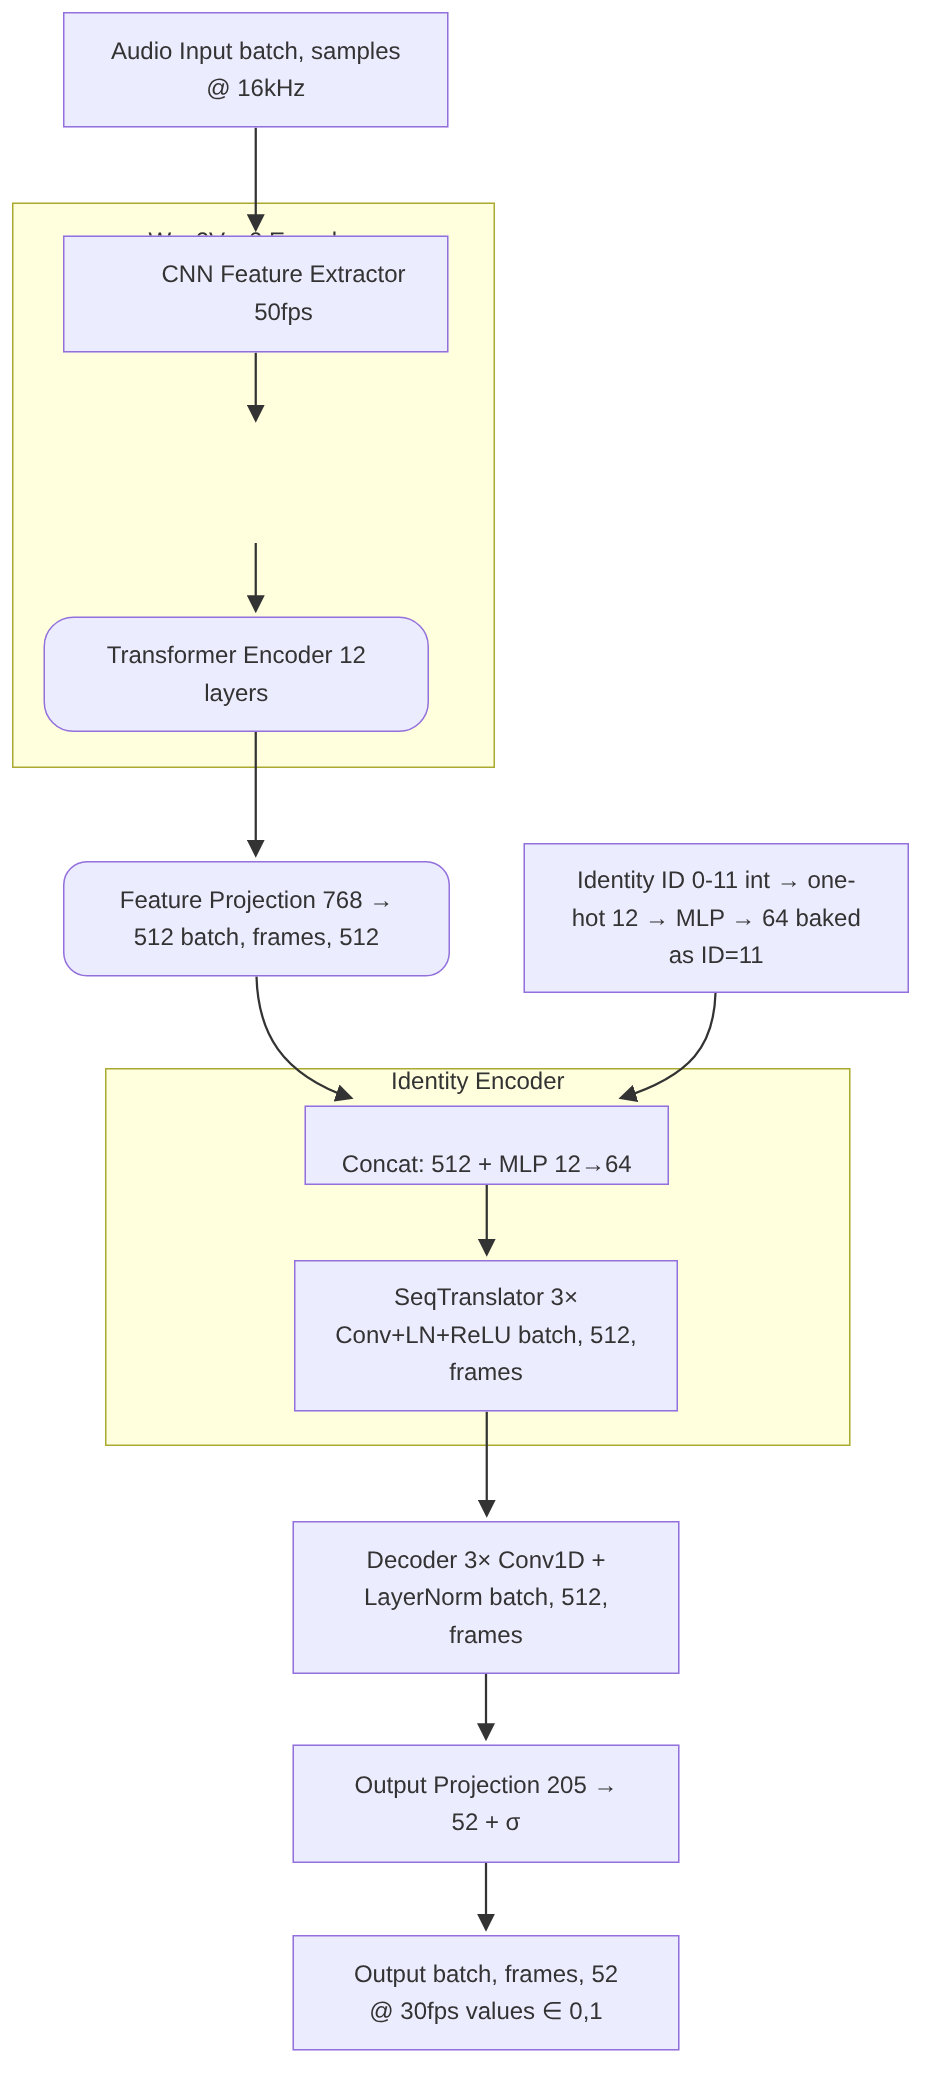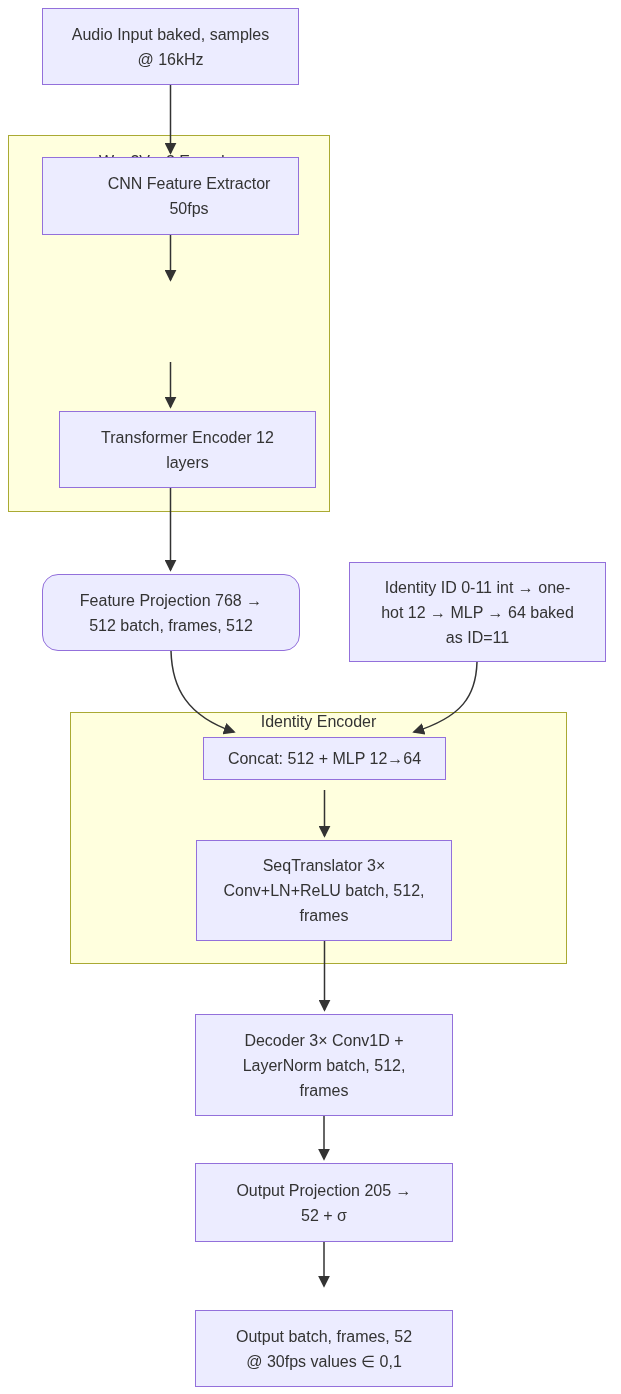--- a/index.html
+++ b/index.html
@@ -61,30 +61,30 @@
     line-height: 25px;
     color: var(--text-color, #333333);
     padding: 0 6px;
   }
   
   .n-audio      { left: 42px;  top: 8px;    width: 257px; height: 77px;  }
   .c-wav2vec2   { left: 8px;   top: 135px;  width: 322px; height: 377px; }
   .cl-wav2vec2  { left: 8px;   top: 153px;  width: 322px; }
   .n-cnn        { left: 42px;  top: 157px;  width: 257px; height: 78px; padding-left: 37px;  }
   .n-interp     { left: 42px;  top: 284px;  width: 257px; height: 78px;  }
-  .n-transformer{ left: 59px;  top: 411px;  width: 257px; height: 77px;  }
+  .n-transformer{ left: 29px;  top: 411px;  width: 257px; height: 77px; border-radius: 20px;  }
   .n-featproj   { left: 42px;  top: 574px;  width: 258px; height: 77px; border-radius: 16px;  }
   .n-identityid { left: 349px; top: 562px;  width: 257px; height: 100px; }
   .c-identity   { left: 70px;  top: 712px;  width: 497px; height: 252px; }
   .cl-identity  { left: 70px;  top: 713px;  width: 497px; }
-  .n-concat     { left: 203px; top: 737px;  width: 243px; height: 43px;  }
+  .n-concat     { left: 203px; top: 737px;  width: 243px; height: 53px; align-items: flex-end;  }
   .n-seqtrans   { left: 196px; top: 840px;  width: 256px; height: 101px; }
   .n-decoder    { left: 195px; top: 1014px; width: 258px; height: 102px; }
   .n-outproj    { left: 195px; top: 1163px; width: 258px; height: 79px;  }
-  .n-output     { left: 195px; top: 1290px; width: 258px; height: 77px; margin-top: 20px;  }
+  .n-output     { left: 195px; top: 1290px; width: 258px; height: 77px;  }
 </style>
 </head>
 <body>
 
 <div class="canvas">
 
   <div class="cluster c-wav2vec2"></div>
   <div class="cluster c-identity"></div>
 
   <svg class="edge-layer" width="621" height="1394" viewBox="0 0 621 1394" xmlns="http://www.w3.org/2000/svg">
@@ -106,21 +106,21 @@
   </svg>
 
   <div class="cluster-label cl-wav2vec2">
     <span>Wav2Vec2 Encoder</span>
   </div>
   <div class="cluster-label cl-identity">
     <span>Identity Encoder</span>
   </div>
 
   <div class="node n-audio">
-    <div class="node-label">Audio Input baked, samples
+    <div class="node-label">Audio Input batch, samples
 @ 16kHz</div>
   </div>
   <div class="node n-cnn">
     <div class="node-label">CNN Feature Extractor
 50fps</div>
   </div>
   <div class="node n-transformer">
     <div class="node-label">Transformer Encoder 12
 layers</div>
   </div>

